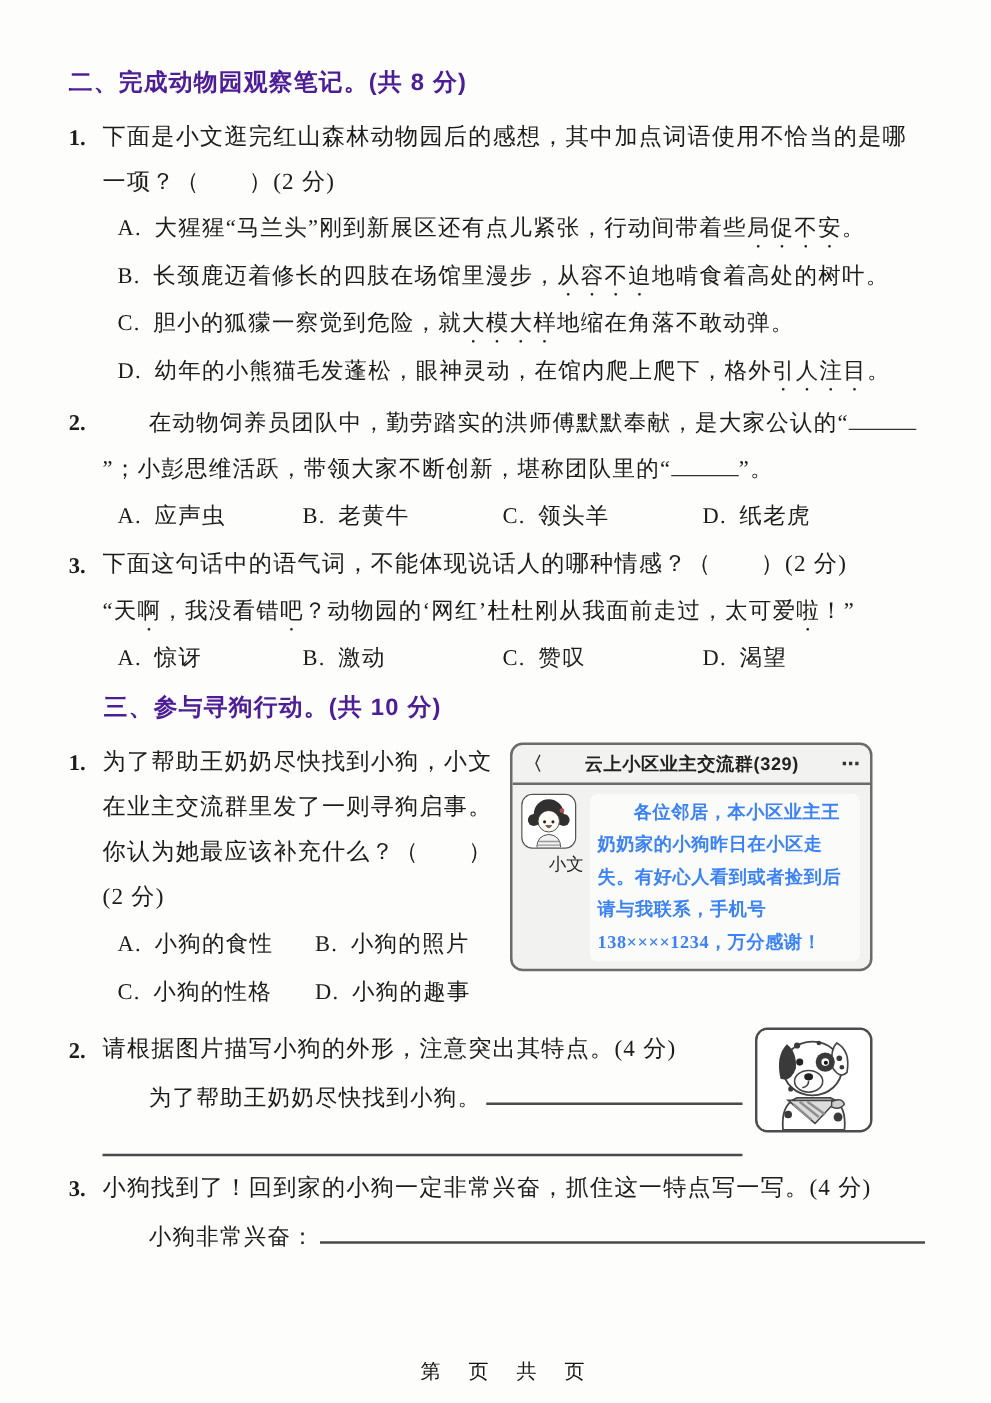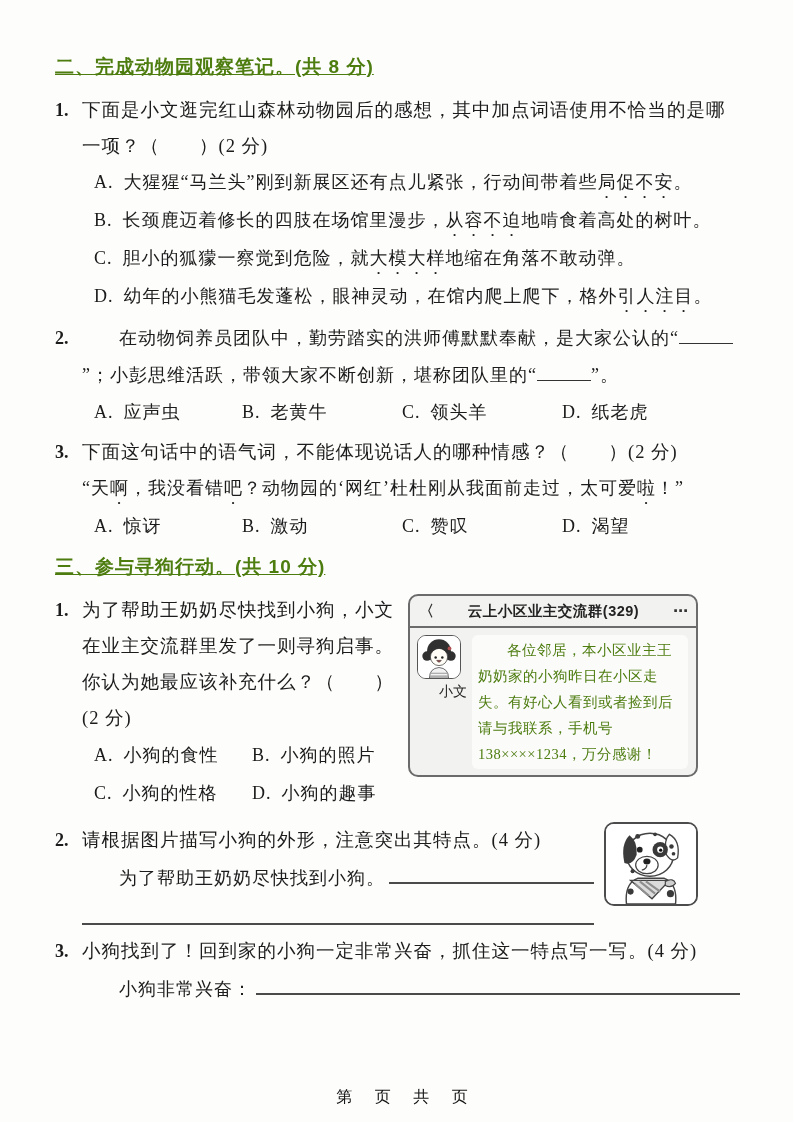--- a/index.html
+++ b/index.html
@@ -6,23 +6,23 @@
   body{
     width:793px;height:1122px;position:relative;overflow:hidden;
     background:#fdfdfc;color:#1c1c1c;
     font-family:"Liberation Serif","DejaVu Serif",serif;
   }
   .page{padding:52px 53px 0 55px;}
 
   .sec-title{
     font-family:"Liberation Sans","DejaVu Sans",sans-serif;
     font-size:19px;font-weight:bold;letter-spacing:1px;
-    margin:0 0 10px 0;line-height:30px;color:#4d7c0f;text-decoration:underline;
-  }
-  .sec-title.s3{margin-top:8px;}
+    margin:0 0 10px 0;line-height:30px;color:#4c1d95;
+  }
+  .sec-title.s3{margin-top:8px;margin-left:28px;}
 
   .q{position:relative;padding-left:27px;margin-bottom:4px;}
   .qnum{position:absolute;left:0;top:0;font-weight:bold;font-size:18px;line-height:36px;}
   .qbody{min-height:10px;}
   .qtext{margin:0;font-size:18.5px;letter-spacing:1px;line-height:36px;}
 
   .opt{display:flex;align-items:baseline;padding-left:12px;line-height:36px;font-size:18px;letter-spacing:1px;}
   .optlabel{margin-right:10px;white-space:nowrap;}
   .opttext{flex:1;}
 
@@ -68,21 +68,21 @@
   .chat-body{display:flex;padding:7px 8px 6px 7px;}
   .chat-left{width:50px;flex:none;}
   .avatar{
     width:44px;height:44px;border:1.5px solid #555;border-radius:9px;
     background:#fff;overflow:hidden;box-sizing:border-box;
   }
   .avatar svg{display:block;width:100%;height:100%;}
   .chat-sender{margin-top:4px;text-align:right;font-size:14px;color:#222;}
   .chat-msg{
     flex:1;margin-left:5px;background:#fbfbfa;border-radius:6px;padding:2px 5px 2px 6px;
-    font-size:14.5px;line-height:26px;letter-spacing:0.5px;text-indent:2em;color:#4d7c0f;
+    font-size:14.5px;line-height:26px;letter-spacing:0.5px;text-indent:2em;color:#3b82f6;font-weight:bold;
   }
 
   
   .dogframe{
     float:right;width:94px;height:84px;margin:0 42px 8px 10px;
     border:2px solid #4c4c4c;border-radius:10px;background:#fff;
     box-sizing:border-box;overflow:hidden;
   }
   .dogframe svg{display:block;width:100%;height:100%;}
 

